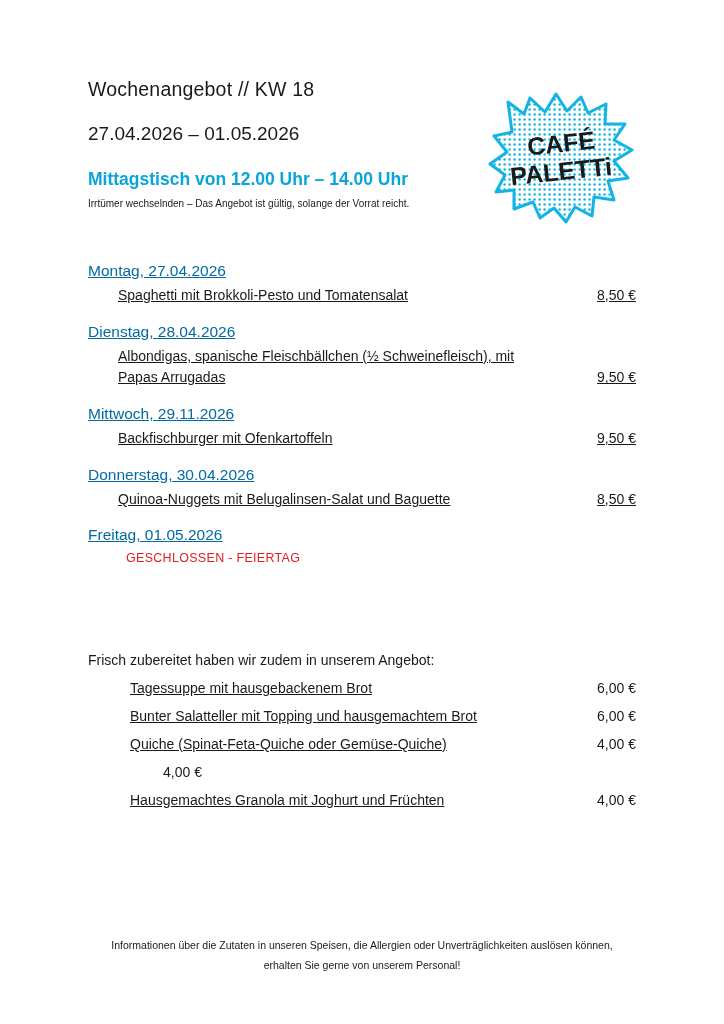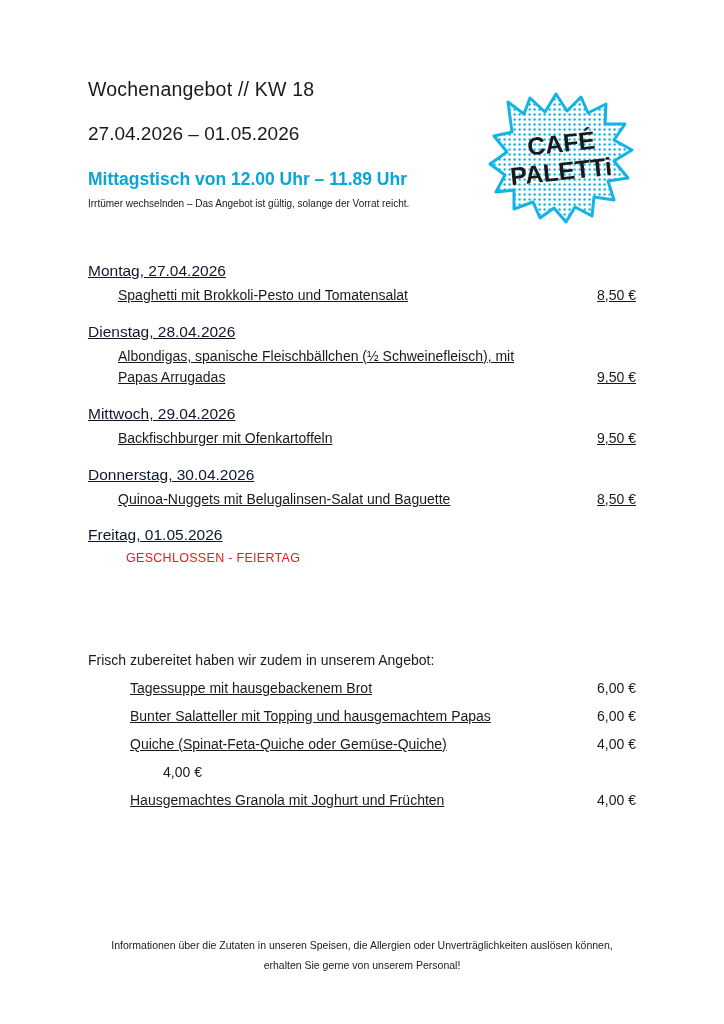--- a/index.html
+++ b/index.html
@@ -71,21 +71,21 @@
     position: absolute;
     left: 88px;
     top: 262px;
     width: 548px;
   }
   .day-block {
     margin-bottom: 16px;
   }
   .day-name {
     font-size: 15.5px;
-    color: #0f172a;
+    color: #0369a1;
     text-decoration: underline;
     margin: 0 0 5px 0;
     font-weight: 400;
   }
   .dish-row {
     display: flex;
     align-items: flex-start;
     justify-content: space-between;
     padding-left: 30px;
     font-size: 14px;
@@ -160,21 +160,21 @@
   }
 </style>
 </head>
 <body>
 
 <div class="page">
 
   <div class="header">
     <p class="title">Wochenangebot // KW 18</p>
     <p class="daterange">27.04.2026 – 01.05.2026</p>
-    <p class="lunchline">Mittagstisch von 12.00 Uhr – 11.89 Uhr</p>
+    <p class="lunchline">Mittagstisch von 12.00 Uhr – 14.00 Uhr</p>
     <p class="disclaimer">Irrtümer wechselnden – Das Angebot ist gültig, solange der Vorrat reicht.</p>
   </div>
 
   <div class="logo">
     <svg width="148" height="140" viewBox="0 0 148 140" xmlns="http://www.w3.org/2000/svg">
       <defs>
         <pattern id="dots" x="0" y="0" width="5" height="5" patternUnits="userSpaceOnUse">
           <circle cx="1.6" cy="1.6" r="1.25" fill="#12b4e6"></circle>
         </pattern>
       </defs>
@@ -198,21 +198,21 @@
 
     <div class="day-block">
       <div class="day-name">Dienstag, 28.04.2026</div>
       <div class="dish-row">
         <span class="dish-text">Albondigas, spanische Fleischbällchen (½ Schweinefleisch), mit Papas Arrugadas</span>
         <span class="dish-price bottom-align">9,50 €</span>
       </div>
     </div>
 
     <div class="day-block">
-      <div class="day-name">Mittwoch, 29.04.2026</div>
+      <div class="day-name">Mittwoch, 29.11.2026</div>
       <div class="dish-row">
         <span class="dish-text">Backfischburger mit Ofenkartoffeln</span>
         <span class="dish-price">9,50 €</span>
       </div>
     </div>
 
     <div class="day-block">
       <div class="day-name">Donnerstag, 30.04.2026</div>
       <div class="dish-row">
         <span class="dish-text">Quinoa-Nuggets mit Belugalinsen-Salat und Baguette</span>
@@ -228,21 +228,21 @@
   </div>
 
   <div class="extras">
     <p class="extras-intro">Frisch zubereitet haben wir zudem in unserem Angebot:</p>
 
     <div class="extra-row">
       <span class="extra-text">Tagessuppe mit hausgebackenem Brot</span>
       <span class="extra-price">6,00 €</span>
     </div>
     <div class="extra-row">
-      <span class="extra-text">Bunter Salatteller mit Topping und hausgemachtem Papas</span>
+      <span class="extra-text">Bunter Salatteller mit Topping und hausgemachtem Brot</span>
       <span class="extra-price">6,00 €</span>
     </div>
     <div class="extra-row">
       <span class="extra-text">Quiche (Spinat-Feta-Quiche oder Gemüse-Quiche)</span>
       <span class="extra-price">4,00 €</span>
     </div>
     <div class="extra-row">
       <span class="extra-price">4,00 €</span>
     </div>
     <div class="extra-row">

